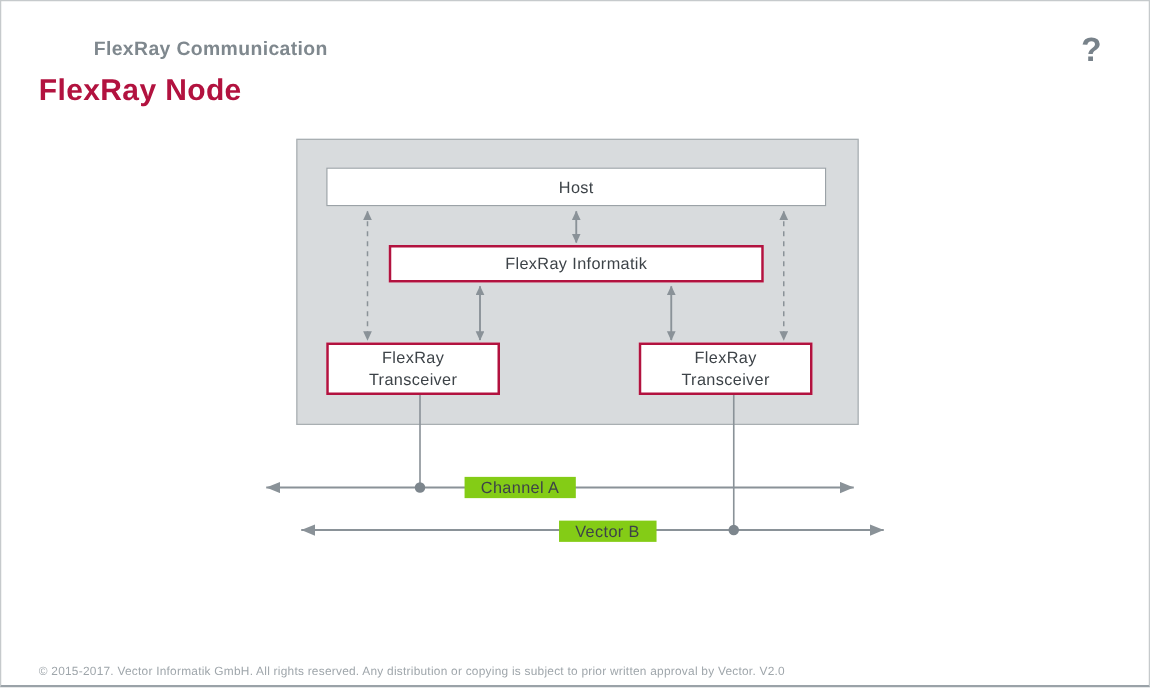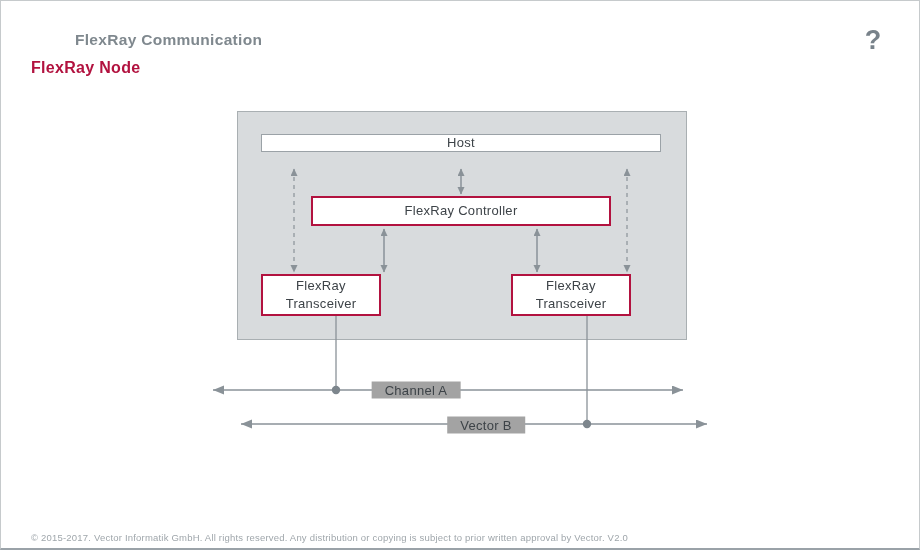--- a/index.html
+++ b/index.html
@@ -17,47 +17,47 @@
     border:1px solid var(--slide-border);
     border-bottom:2px solid var(--slide-border-bottom);
     overflow:hidden;
   }
   .subtitle{
     position:absolute;left:30px;top:30px;
     font-size:15.5px;font-weight:bold;color:var(--subtitle);letter-spacing:.3px;margin-left:44px;
   }
   .title{
     position:absolute;left:30px;top:58px;
-    font-size:16px;font-weight:bold;color:var(--accent);letter-spacing:.3px;
+    font-size:24px;font-weight:bold;color:var(--accent);letter-spacing:.3px;
   }
   .help{
     position:absolute;right:33px;top:22px;width:26px;height:34px;
     font-size:27px;font-weight:600;color:var(--help);
     text-align:center;line-height:34px;cursor:pointer;background:none;border:none;
     font-family:"Liberation Sans","DejaVu Sans",sans-serif;
   }
   
   .node-container{
     position:absolute;left:236px;top:110px;width:450px;height:229px;
     background:var(--box-gray);border:1.5px solid var(--box-gray-border);
   }
   .block{
     position:absolute;background:#ffffff;display:flex;align-items:center;justify-content:center;
     font-size:13px;color:var(--text-dark);letter-spacing:.3px;text-align:center;line-height:1.35;
   }
-  .host{left:260px;top:133px;width:400px;height:18px;border:1px solid var(--host-border);}
+  .host{left:260px;top:133px;width:400px;height:31px;border:1px solid var(--host-border);}
   .controller{left:310px;top:195px;width:300px;height:30px;border:2px solid var(--accent);}
-  .transceiver{width:120px;height:42px;border:2px solid var(--accent);flex-direction:column;}
+  .transceiver{width:139px;height:42px;border:2px solid var(--accent);flex-direction:column;}
   .transceiver.left{left:260px;top:273px;}
   .transceiver.right{left:510px;top:273px;}
   .block span{display:block;}
   
   .channel-label{
     position:absolute;transform:translate(-50%,-50%);
-    background:#a3a3a3;padding:1px 13px;font-size:13px;color:var(--text-dark);
+    background:#84cc16;padding:1px 13px;font-size:13px;color:var(--text-dark);
     letter-spacing:.3px;white-space:nowrap;
   }
   .channel-label.a{left:415px;top:389px;}
   .channel-label.b{left:485px;top:424px;}
   .footer{
     position:absolute;left:30px;bottom:5px;font-size:9.5px;color:var(--footer);letter-spacing:.2px;
   }
   svg.overlay{position:absolute;left:0;top:0;width:920px;height:550px;pointer-events:none;}
   .ln{stroke:var(--line);stroke-width:1.5px;fill:none;}
   .thin{stroke-width:1.3px;}
@@ -101,21 +101,21 @@
 
     <circle class="dotfill" cx="335" cy="389" r="4.2"></circle>
     <circle class="dotfill" cx="586" cy="423" r="4.2"></circle>
   </svg>
 
   <div class="block host">
     <span>Host</span>
   </div>
 
   <div class="block controller">
-    <span>FlexRay Controller</span>
+    <span>FlexRay Informatik</span>
   </div>
 
   <div class="block transceiver left">
     <span>FlexRay</span>
     <span>Transceiver</span>
   </div>
 
   <div class="block transceiver right">
     <span>FlexRay</span>
     <span>Transceiver</span>

